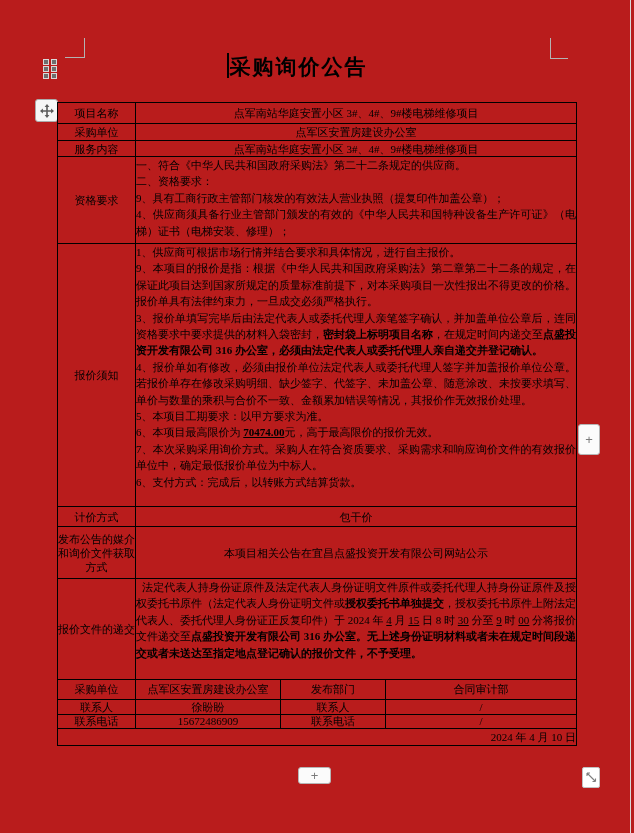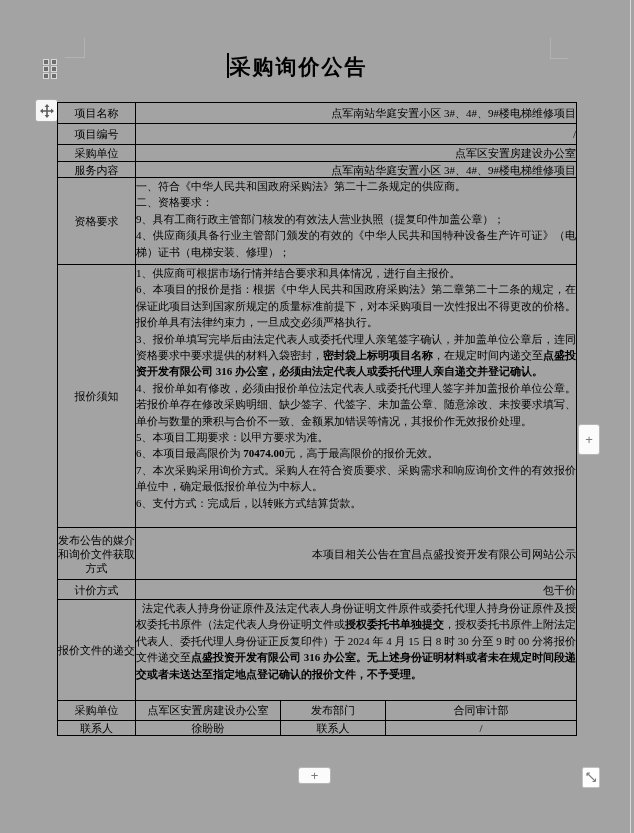--- a/index.html
+++ b/index.html
@@ -1,44 +1,44 @@
 <!DOCTYPE html>
 <html><head>
 <meta charset="utf-8">
 <style>
   html,body{margin:0;padding:0;background:#fff;}
-  .page{position:relative;width:634px;height:833px;background:#a3a3a3;overflow:hidden;
+  .page{position:relative;width:634px;height:833px;background:#b91c1c;overflow:hidden;
         font-family:"Liberation Serif","DejaVu Serif",serif;color:#000;}
   
   .page-edge{position:absolute;left:630px;top:0;width:1px;height:833px;background:#d8d8d8;}
   .crop-tl{position:absolute;left:65px;top:38px;width:19px;height:19px;
            border-right:1px solid #b3b3b3;border-bottom:1px solid #b3b3b3;}
   .crop-tr{position:absolute;left:550px;top:38px;width:17px;height:20px;
            border-left:1px solid #b3b3b3;border-bottom:1px solid #b3b3b3;}
   .drag-dots{position:absolute;left:44px;top:60px;display:grid;
              grid-template-columns:4px 4px;grid-gap:3px 4px;}
   .drag-dots span{width:4px;height:4px;background:#6e6e6e;box-shadow:0 0 0 1px #d9d9d9;}
   .move-handle{position:absolute;left:35px;top:99px;width:21px;height:21px;background:#f6f6f6;
                border:1px solid #ababab;border-radius:3px;display:flex;align-items:center;justify-content:center;}
   
   .title{position:absolute;top:53px;left:57px;width:480px;margin:0;text-align:center;
          font-size:21px;font-weight:bold;letter-spacing:2px;line-height:29px;}
   .caret{display:inline-block;width:2px;height:25px;background:#000;vertical-align:-4px;margin-right:1px;}
   
   table.doc{position:absolute;top:102px;left:57px;width:519px;border-collapse:collapse;table-layout:fixed;}
   table.doc td{border:1px solid #000;font-size:11px;padding:0;overflow:hidden;}
   .lab{text-align:center;vertical-align:middle;line-height:14px;padding:1px 3px;}
-  .val{text-align:right;vertical-align:middle;line-height:14px;padding:1px 2px 1px 5px;}
+  .val{text-align:center;vertical-align:middle;line-height:14px;padding:1px 2px 1px 5px;}
   .multi{vertical-align:top;padding:2px 6px 2px 5px;}
   .multi p{margin:0;line-height:16.4px;text-align:justify;}
   .ind{text-indent:6px;}
   .ctr{text-align:center;vertical-align:middle;line-height:13px;}
   .date-cell{text-align:right;vertical-align:middle;padding:1px 6px 1px 2px;line-height:14px;}
   .b{font-weight:bold;margin-top:39px;}
-  .u{}
+  .u{text-decoration:underline;}
   
   .btn{position:absolute;display:flex;align-items:center;justify-content:center;
        border:1px solid #b6b6b6;border-radius:3px;background:#fbfbfb;color:#7a7a7a;
        font-family:"Liberation Sans","DejaVu Sans",sans-serif;font-size:13px;line-height:1;}
   .add-col{left:578px;top:424px;width:20px;height:29px;}
   .add-row{left:298px;top:767px;width:31px;height:15px;}
   .resize-handle{position:absolute;left:582px;top:767px;width:16px;height:19px;background:#fff;
                  border:1px solid #c2c2c2;border-radius:2px;display:flex;align-items:center;justify-content:center;}
 </style>
 </head>
@@ -72,24 +72,20 @@
         <col style="width:145px">
         <col style="width:105px">
         <col style="width:191px">
       </colgroup>
 
     <tbody>
         <tr style="height:21px">
       <td class="lab">项目名称</td>
       <td class="val" colspan="3">点军南站华庭安置小区 3#、4#、9#楼电梯维修项目</td>
     </tr>
-    <tr style="height:21px">
-      <td class="lab">项目编号</td>
-      <td class="val" colspan="3">/</td>
-    </tr>
     <tr style="height:17px">
       <td class="lab">采购单位</td>
       <td class="val" colspan="3">点军区安置房建设办公室</td>
     </tr>
     <tr style="height:16px">
       <td class="lab">服务内容</td>
       <td class="val" colspan="3">点军南站华庭安置小区 3#、4#、9#楼电梯维修项目</td>
     </tr>
 
     <tr style="height:87px">
@@ -99,38 +95,38 @@
         <p>二、资格要求：</p>
         <p>9、具有工商行政主管部门核发的有效法人营业执照（提复印件加盖公章）；</p>
         <p>4、供应商须具备行业主管部门颁发的有效的《中华人民共和国特种设备生产许可证》（电梯）证书（电梯安装、修理）；</p>
       </td>
     </tr>
 
     <tr style="height:263px">
       <td class="lab">报价须知</td>
       <td class="multi" colspan="3">
         <p>1、供应商可根据市场行情并结合要求和具体情况，进行自主报价。</p>
-        <p>6、本项目的报价是指：根据《中华人民共和国政府采购法》第二章第二十二条的规定，在保证此项目达到国家所规定的质量标准前提下，对本采购项目一次性报出不得更改的价格。报价单具有法律约束力，一旦成交必须严格执行。</p>
+        <p>9、本项目的报价是指：根据《中华人民共和国政府采购法》第二章第二十二条的规定，在保证此项目达到国家所规定的质量标准前提下，对本采购项目一次性报出不得更改的价格。报价单具有法律约束力，一旦成交必须严格执行。</p>
         <p><span>3、报价单填写完毕后由法定代表人或委托代理人亲笔签字确认，并加盖单位公章后，连同资格要求中要求提供的材料入袋密封，</span><span class="b">密封袋上标明项目名称</span><span>，在规定时间内递交至</span><span class="b">点盛投资开发有限公司 316 办公室，必须由法定代表人或委托代理人亲自递交并登记确认。</span></p>
         <p>4、报价单如有修改，必须由报价单位法定代表人或委托代理人签字并加盖报价单位公章。若报价单存在修改采购明细、缺少签字、代签字、未加盖公章、随意涂改、未按要求填写、单价与数量的乘积与合价不一致、金额累加错误等情况，其报价作无效报价处理。</p>
         <p>5、本项目工期要求：以甲方要求为准。</p>
         <p><span>6、本项目最高限价为 </span><span class="b u">70474.00</span><span>元，高于最高限价的报价无效。</span></p>
         <p>7、本次采购采用询价方式。采购人在符合资质要求、采购需求和响应询价文件的有效报价单位中，确定最低报价单位为中标人。</p>
         <p>6、支付方式：完成后，以转账方式结算货款。</p>
       </td>
     </tr>
 
+    <tr style="height:20px">
+      <td class="lab">计价方式</td>
+      <td class="val" colspan="3">包干价</td>
+    </tr>
+
     <tr style="height:52px">
       <td class="lab">发布公告的媒介和询价文件获取方式</td>
       <td class="val" colspan="3">本项目相关公告在宜昌点盛投资开发有限公司网站公示</td>
-    </tr>
-
-    <tr style="height:20px">
-      <td class="lab">计价方式</td>
-      <td class="val" colspan="3">包干价</td>
     </tr>
 
     <tr style="height:101px">
       <td class="lab">报价文件的递交</td>
       <td class="multi" colspan="3">
         <p class="ind"><span>法定代表人持身份证原件及法定代表人身份证明文件原件或委托代理人持身份证原件及授权委托书原件（法定代表人身份证明文件或</span><span class="b">授权委托书单独提交</span><span>，授权委托书原件上附法定代表人、委托代理人身份证正反复印件）于 2024 年 </span><span class="u">4</span><span> 月 </span><span class="u">15</span><span> 日 8 时 </span><span class="u">30</span><span> 分至 </span><span class="u">9</span><span> 时 </span><span class="u">00</span><span> 分将报价文件递交至</span><span class="b">点盛投资开发有限公司 316 办公室。无上述身份证明材料或者未在规定时间段递交或者未送达至指定地点登记确认的报价文件，不予受理。</span></p>
       </td>
     </tr>
 
     <tr style="height:20px">
@@ -138,21 +134,30 @@
       <td class="ctr">点军区安置房建设办公室</td>
       <td class="ctr">发布部门</td>
       <td class="ctr">合同审计部</td>
     </tr>
     <tr style="height:15px">
       <td class="ctr">联系人</td>
       <td class="ctr">徐盼盼</td>
       <td class="ctr">联系人</td>
       <td class="ctr">/</td>
     </tr>
+    <tr style="height:14px">
+      <td class="ctr">联系电话</td>
+      <td class="ctr">15672486909</td>
+      <td class="ctr">联系电话</td>
+      <td class="ctr">/</td>
+    </tr>
 
+    <tr style="height:17px">
+      <td class="date-cell" colspan="4">2024 年 4 月 10 日</td>
+    </tr>
   </tbody>
     </table>
 
   <div class="btn add-col">
       <span>+</span>
     </div>
   <div class="btn add-row">
       <span>+</span>
     </div>
 

